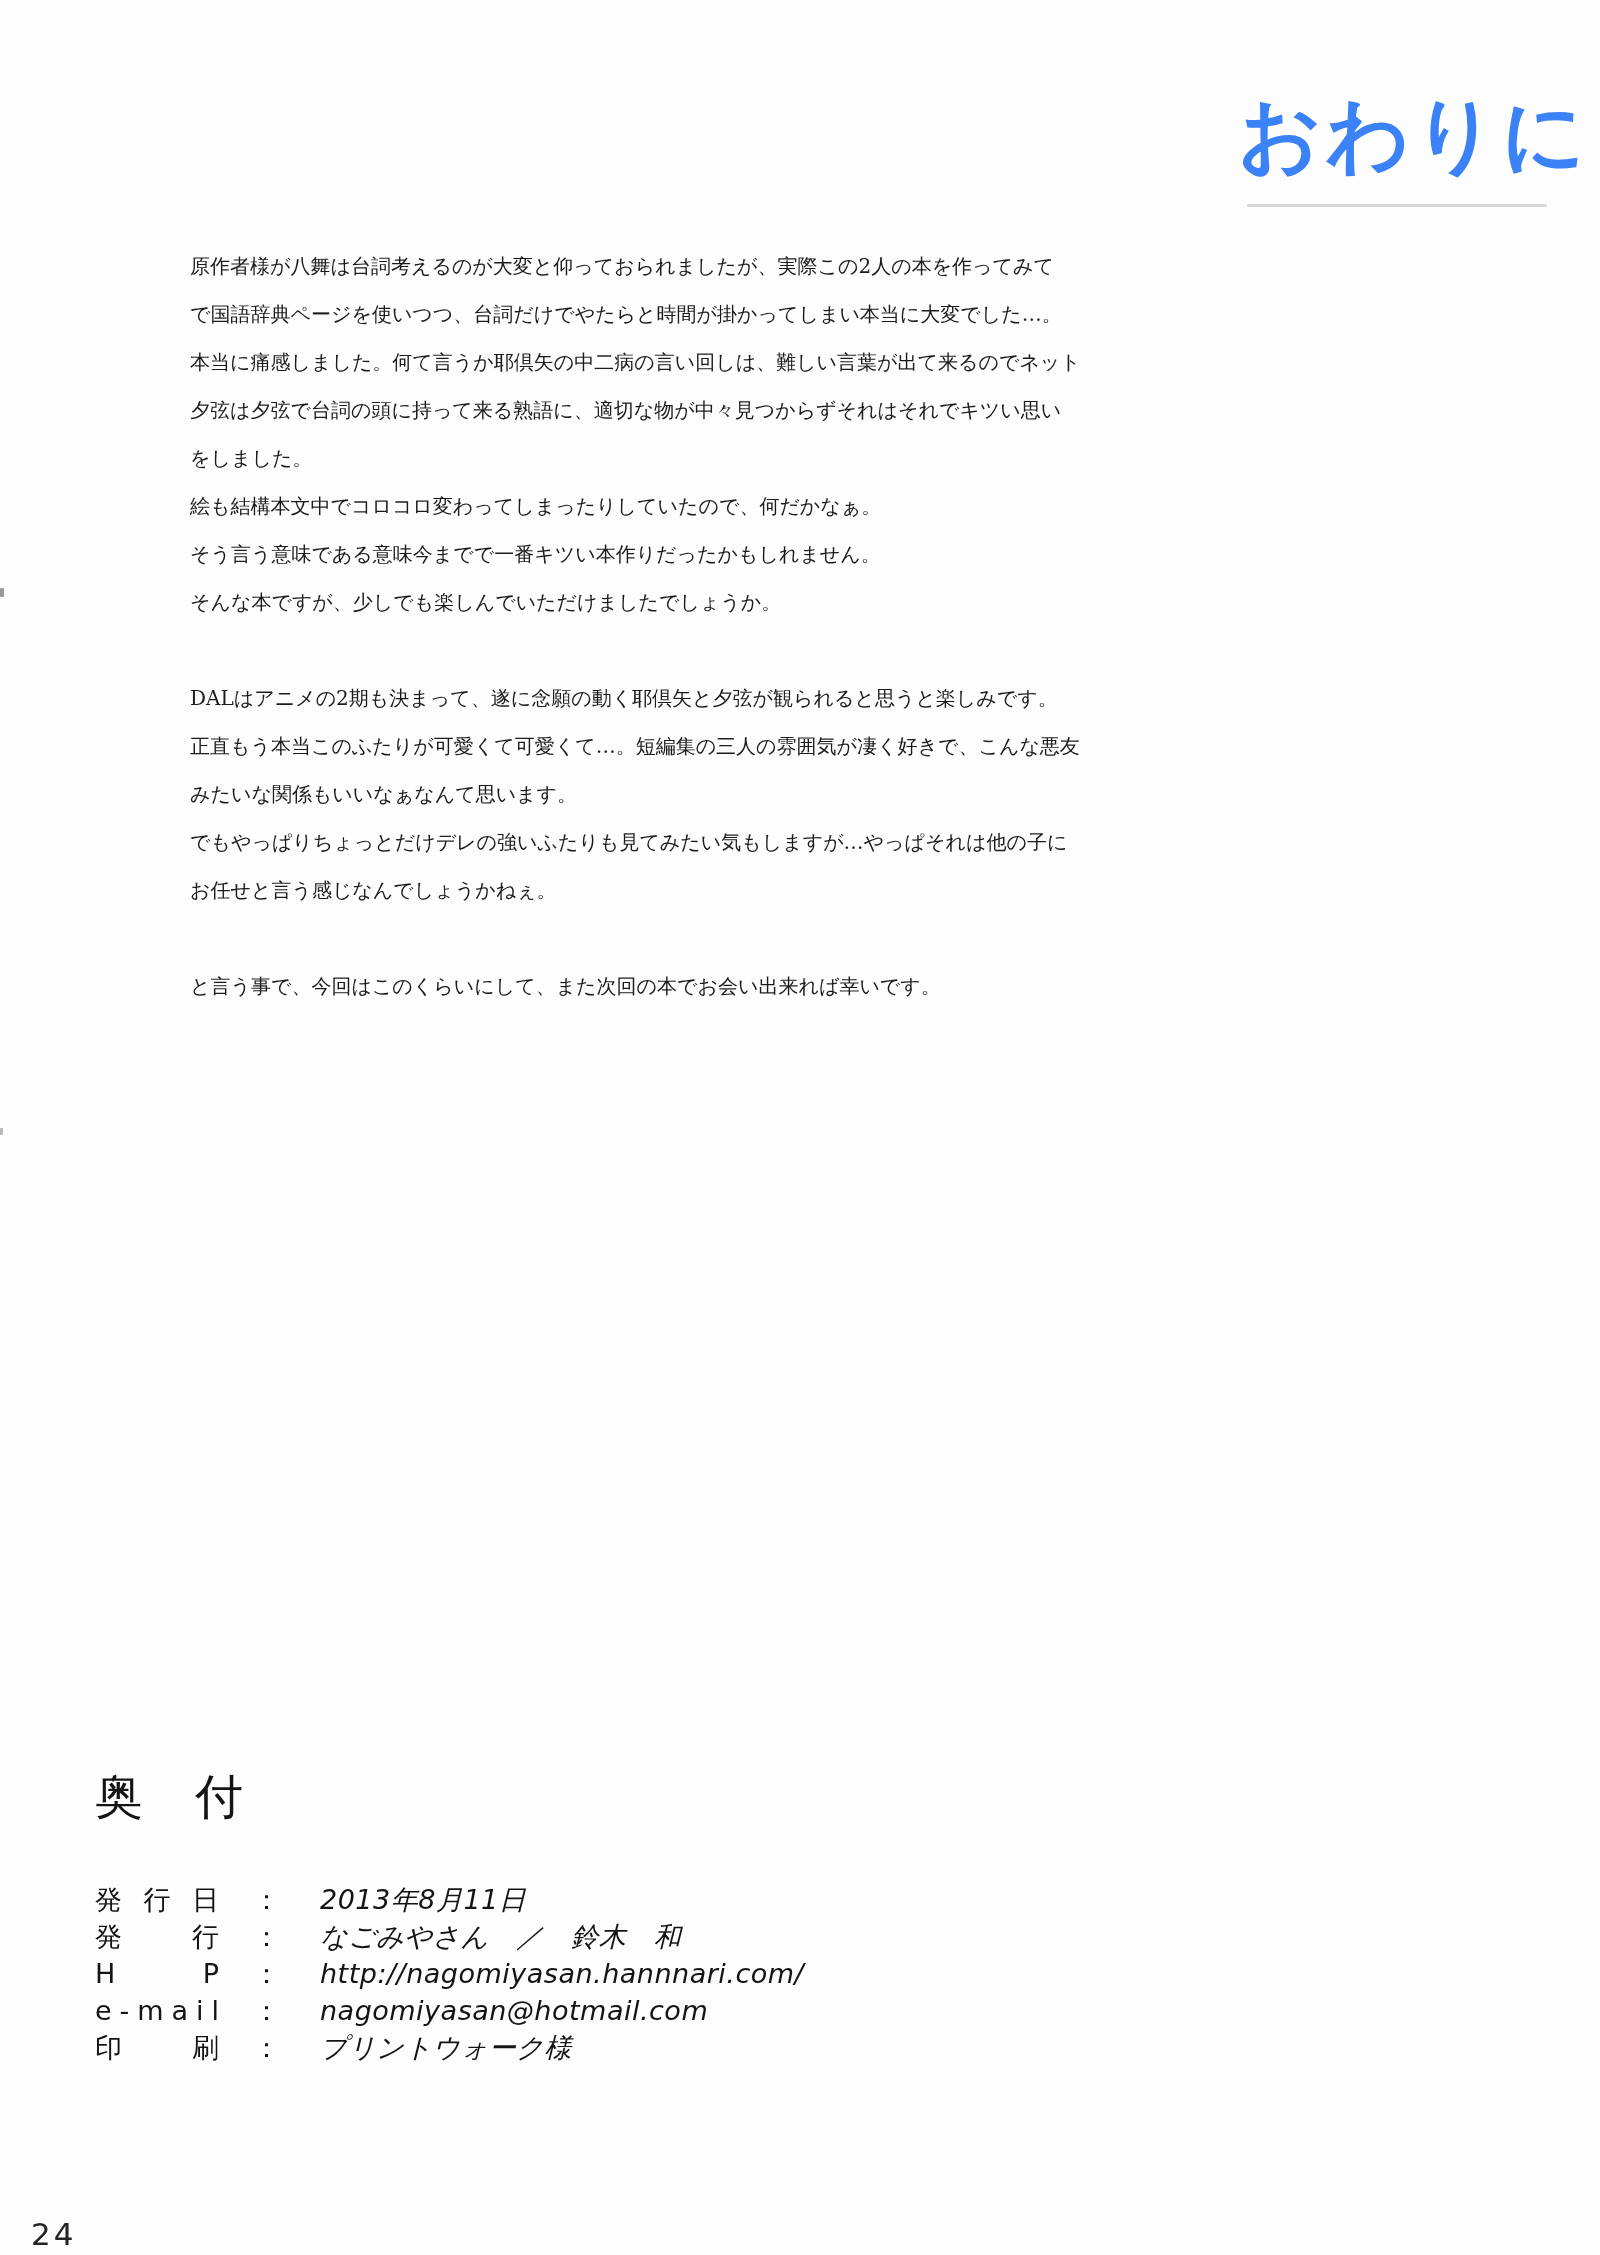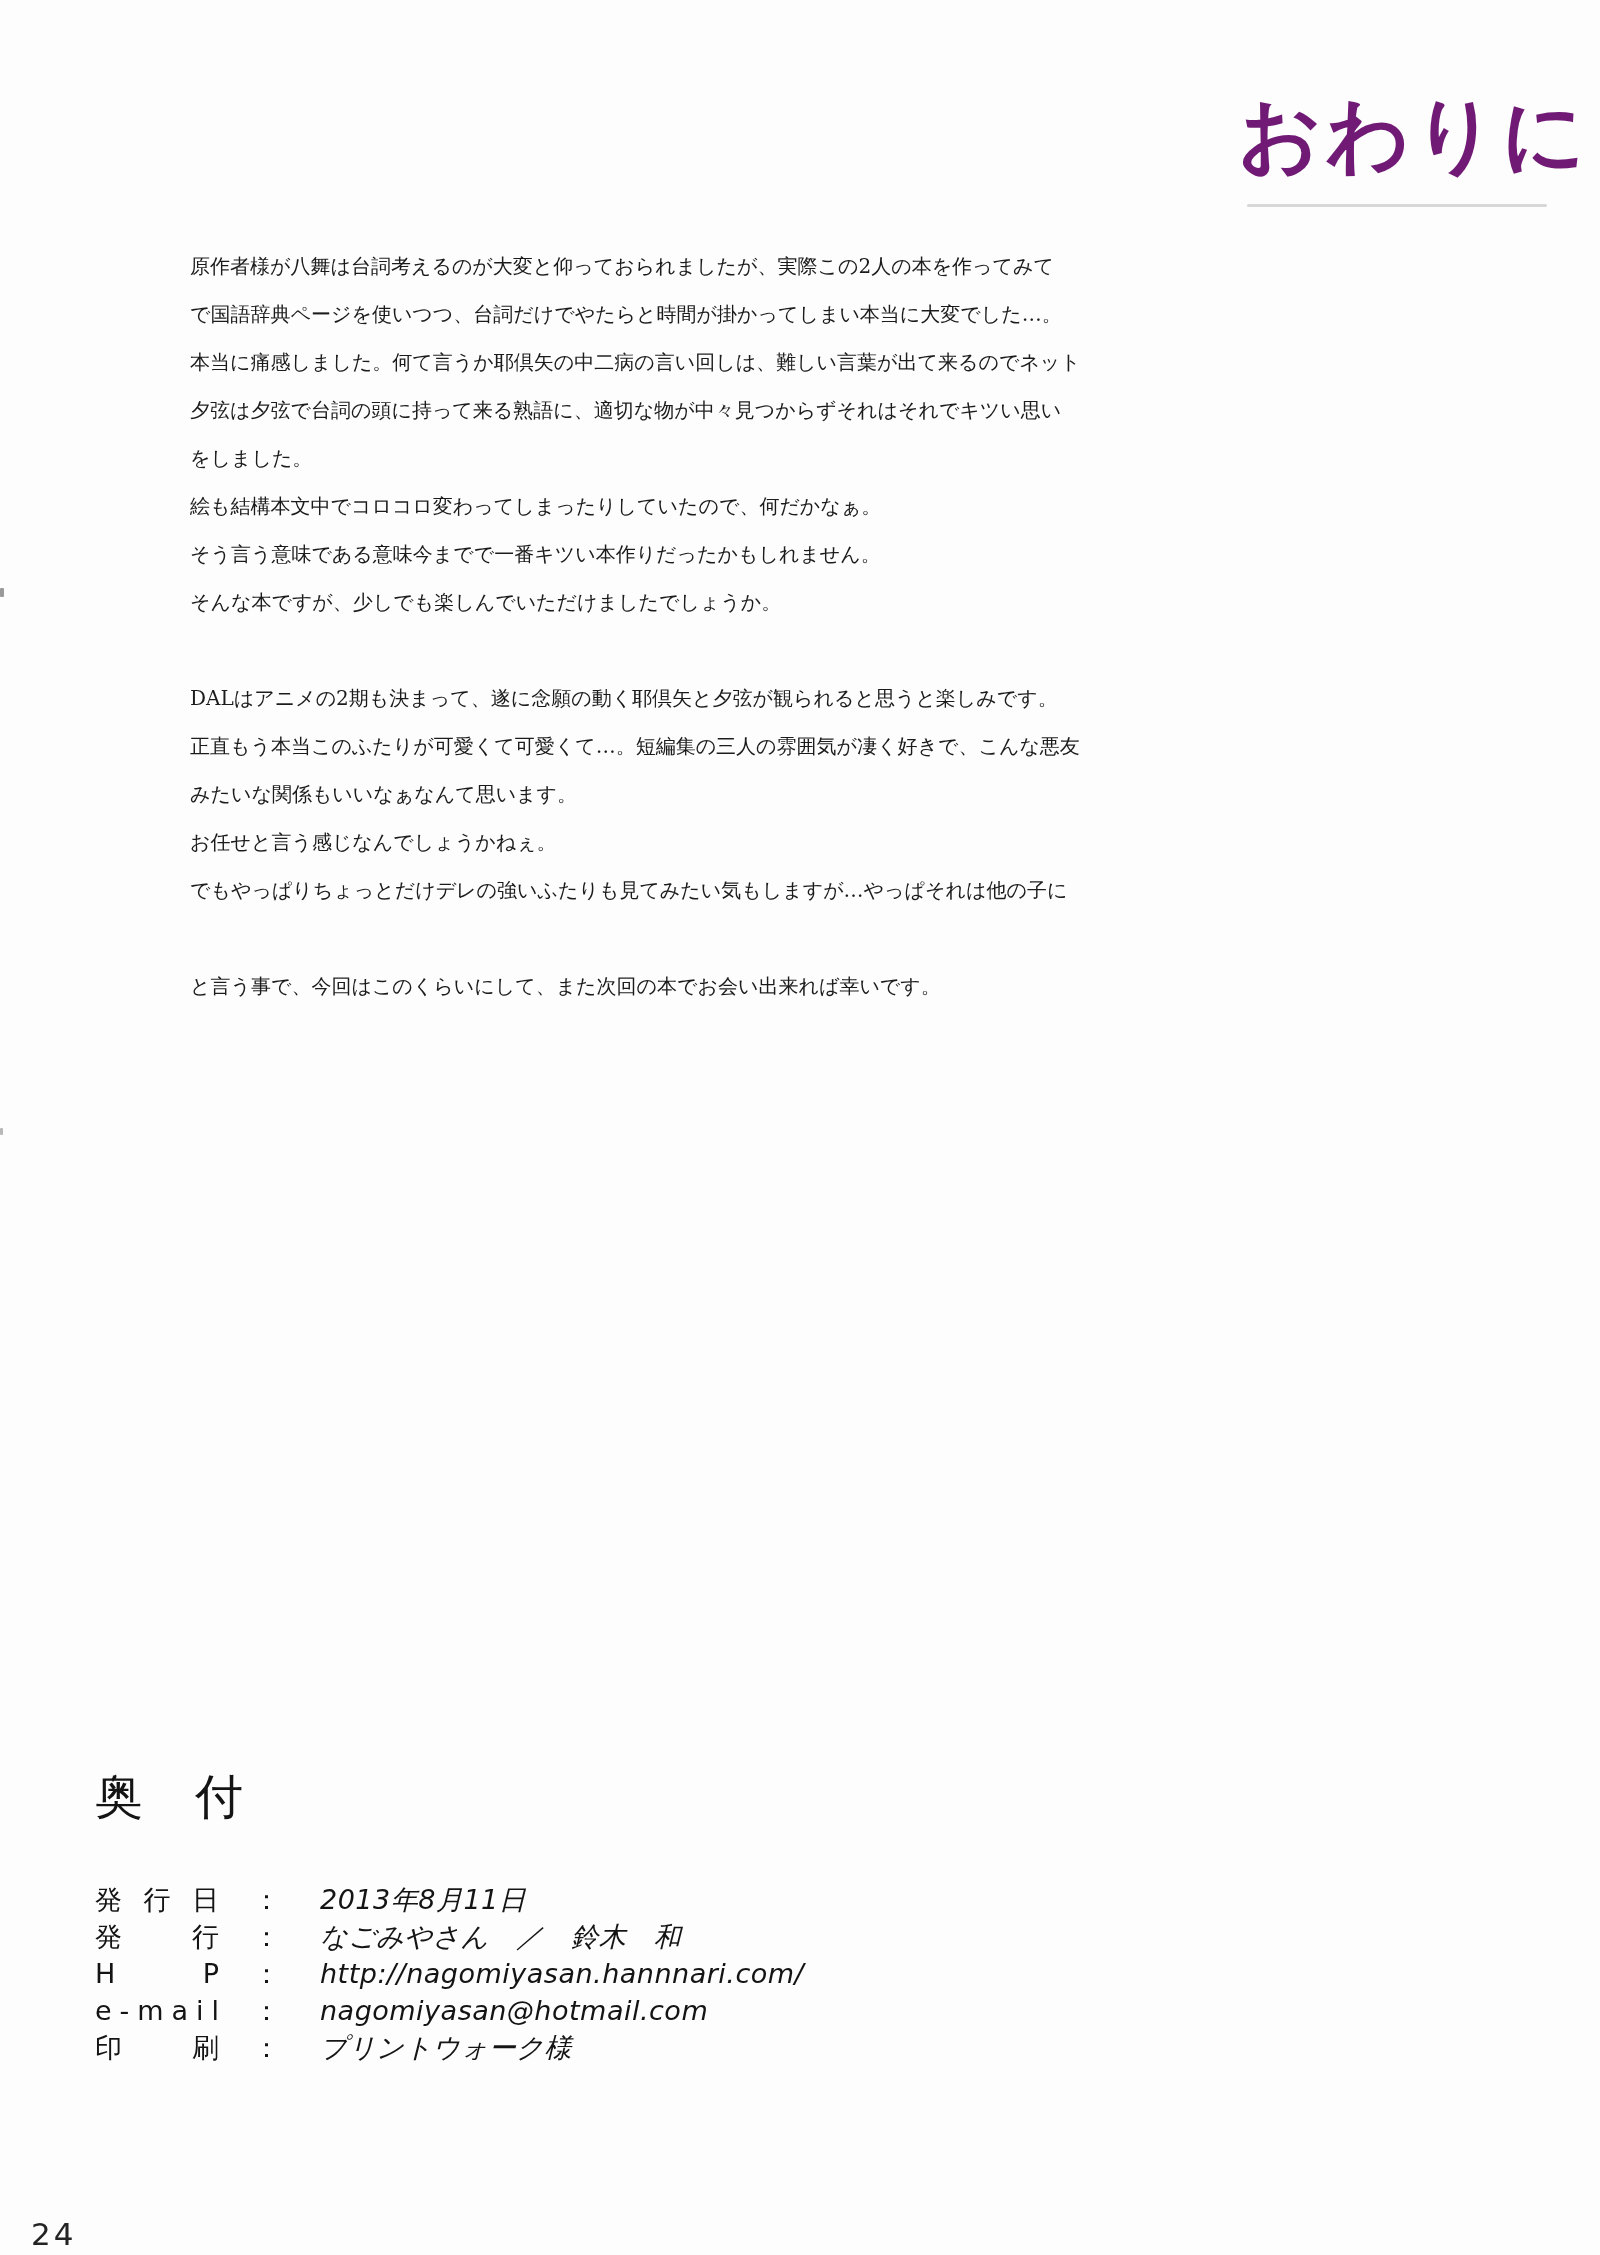--- a/index.html
+++ b/index.html
@@ -20,21 +20,21 @@
   
   .title {
     position: absolute;
     left: 1238px;
     top: 94px;
     font-family: "DejaVu Sans", "Liberation Sans", sans-serif;
     font-weight: 700;
     font-size: 82px;
     letter-spacing: 4px;
     line-height: 1;
-    color: #701a75;
+    color: #3b82f6;
     white-space: nowrap;
   }
   .title-underline {
     position: absolute;
     left: 1247px;
     top: 204px;
     width: 300px;
     height: 3px;
     background: #d7d7d7;
     border-radius: 2px;
@@ -126,22 +126,22 @@
       <div class="line">夕弦は夕弦で台詞の頭に持って来る熟語に、適切な物が中々見つからずそれはそれでキツい思い</div>
       <div class="line">をしました。</div>
       <div class="line">絵も結構本文中でコロコロ変わってしまったりしていたので、何だかなぁ。</div>
       <div class="line">そう言う意味である意味今までで一番キツい本作りだったかもしれません。</div>
       <div class="line">そんな本ですが、少しでも楽しんでいただけましたでしょうか。</div>
     </div>
     <div class="paragraph">
       <div class="line">DALはアニメの2期も決まって、遂に念願の動く耶倶矢と夕弦が観られると思うと楽しみです。</div>
       <div class="line">正直もう本当このふたりが可愛くて可愛くて…。短編集の三人の雰囲気が凄く好きで、こんな悪友</div>
       <div class="line">みたいな関係もいいなぁなんて思います。</div>
+      <div class="line">でもやっぱりちょっとだけデレの強いふたりも見てみたい気もしますが…やっぱそれは他の子に</div>
       <div class="line">お任せと言う感じなんでしょうかねぇ。</div>
-      <div class="line">でもやっぱりちょっとだけデレの強いふたりも見てみたい気もしますが…やっぱそれは他の子に</div>
     </div>
     <div class="paragraph">
       <div class="line">と言う事で、今回はこのくらいにして、また次回の本でお会い出来れば幸いです。</div>
     </div>
   </div>
 
   <div class="colophon">
     <div class="colophon-heading">奥　付</div>
 
     <div class="colophon-row">

